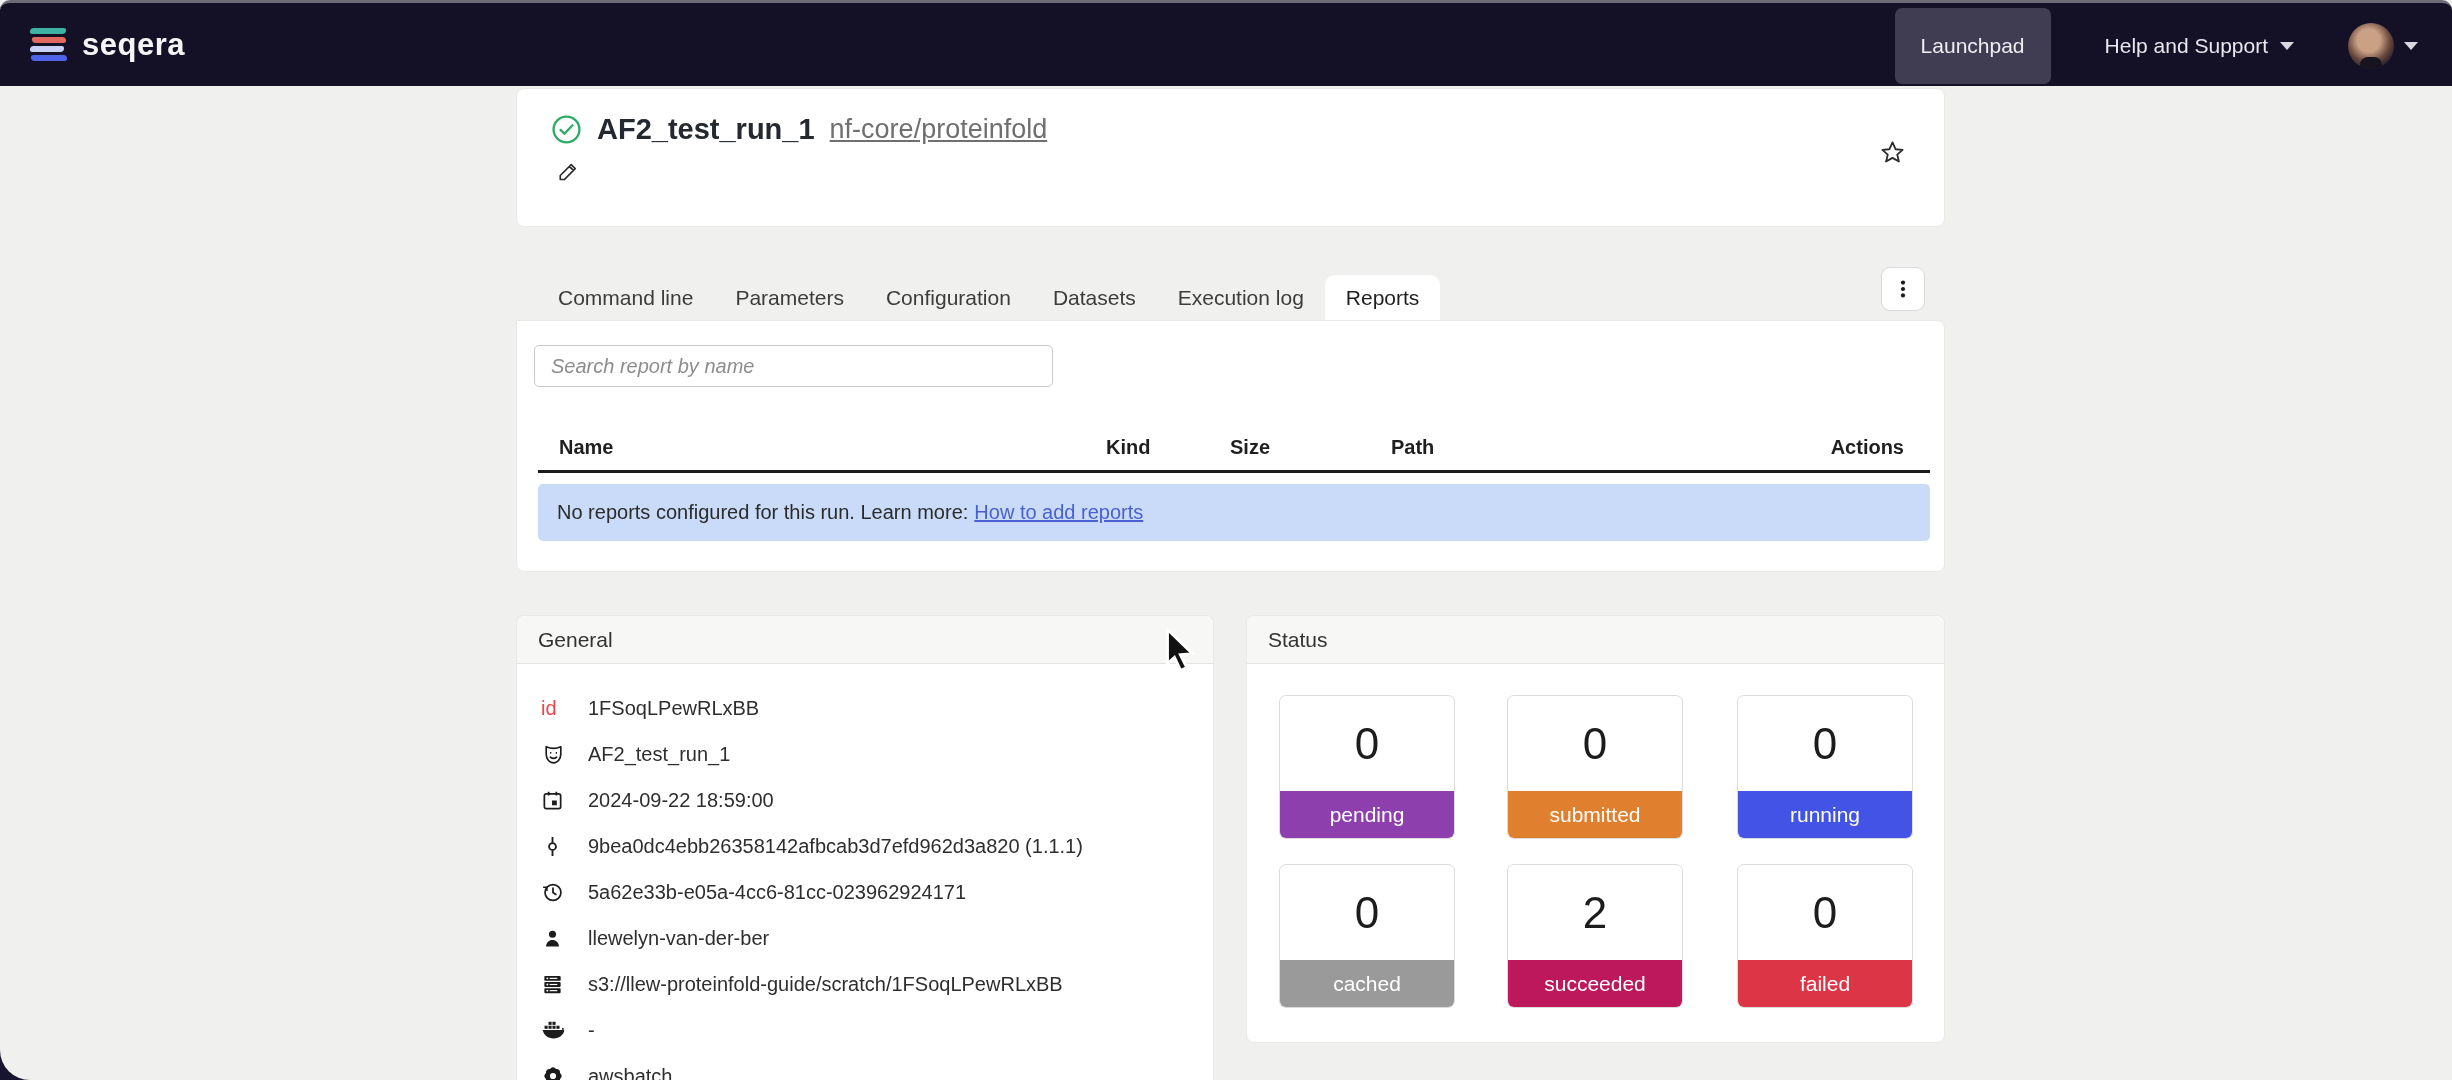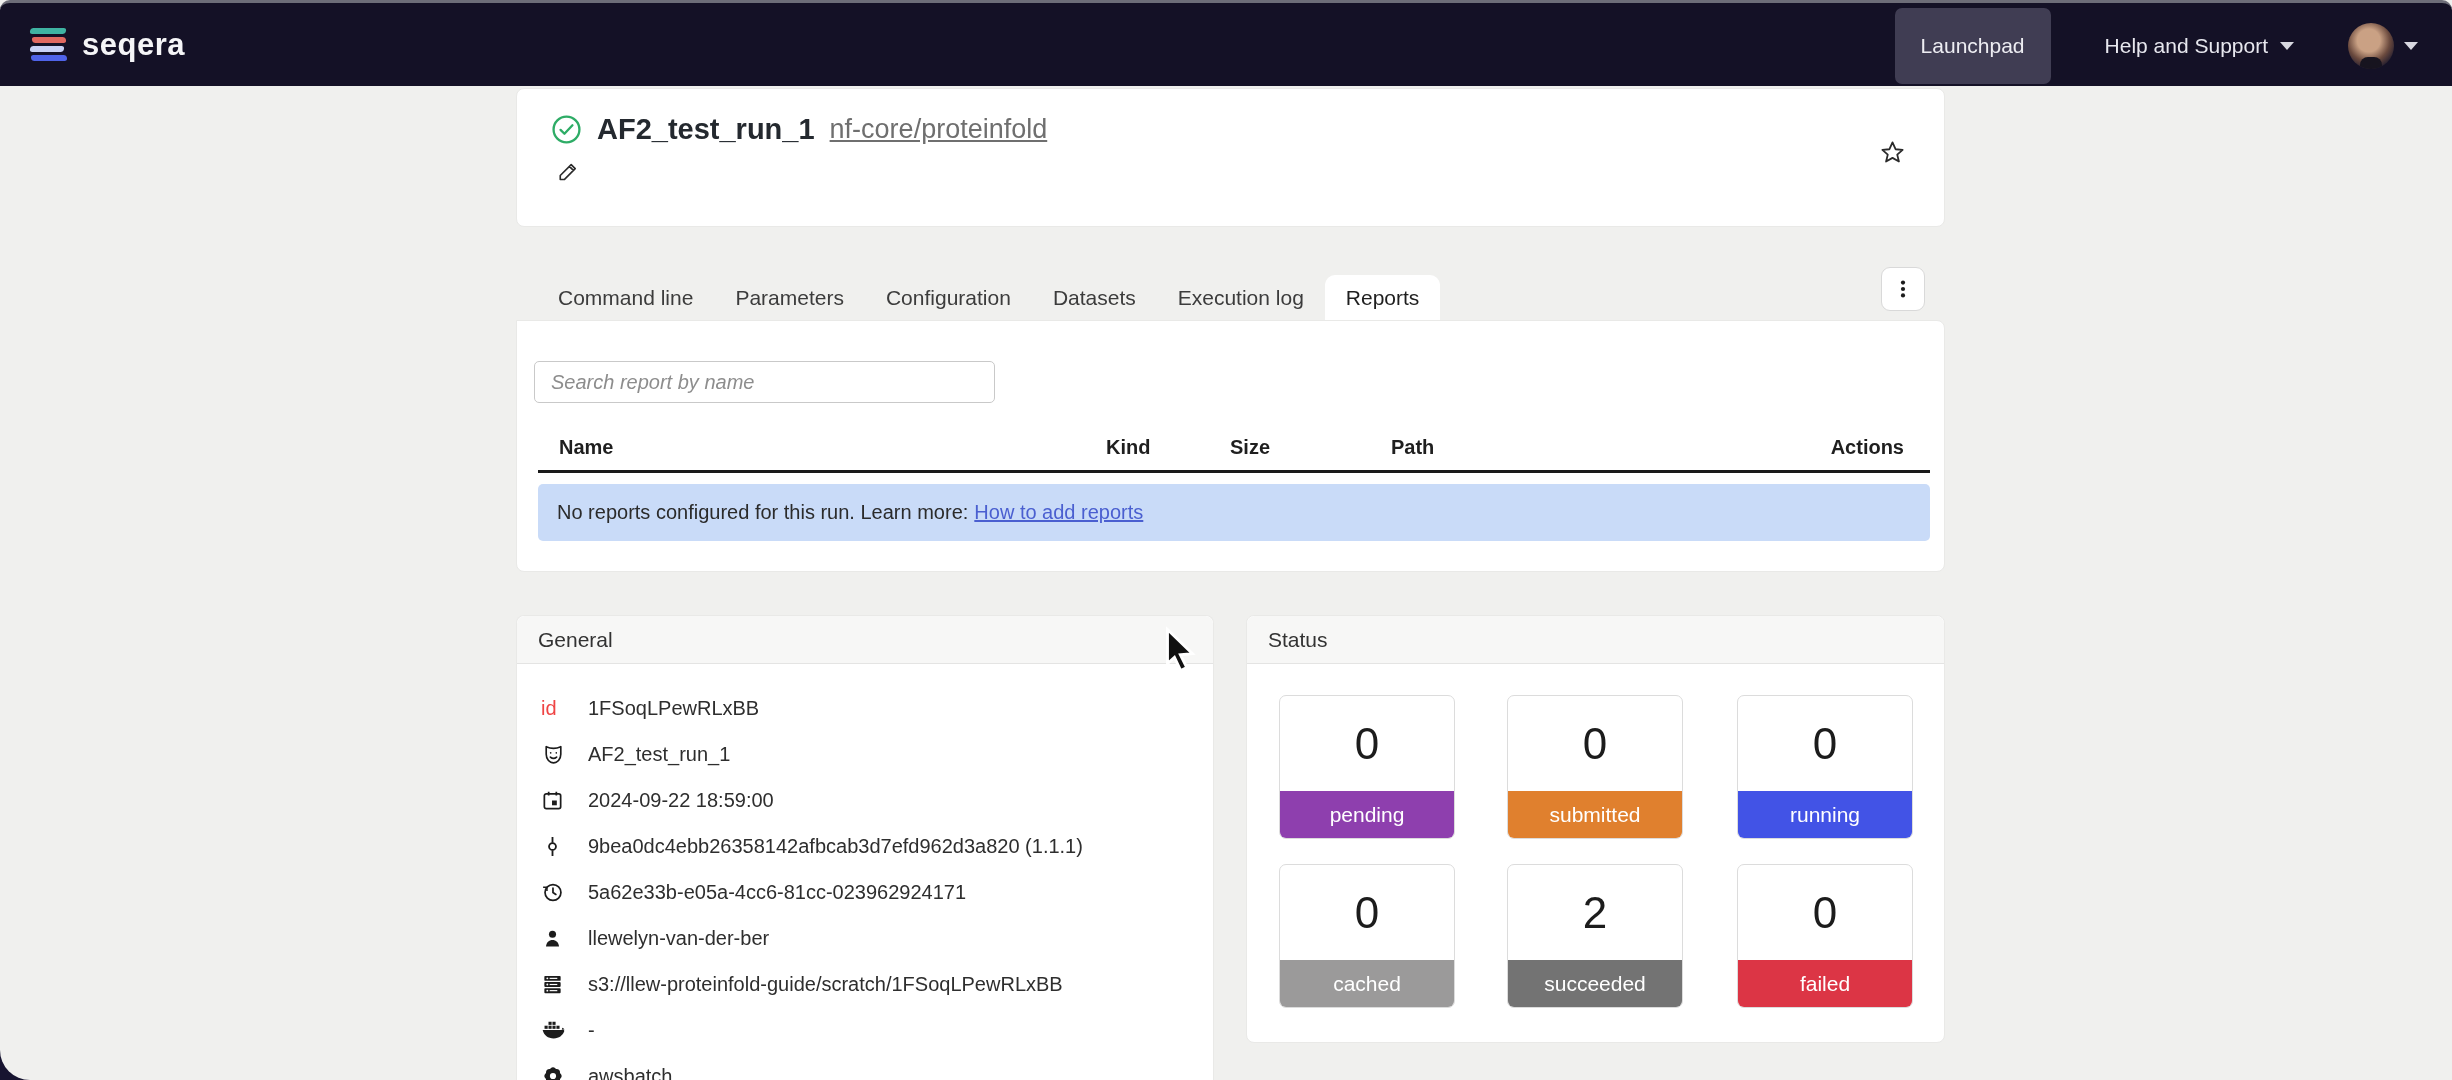--- a/index.html
+++ b/index.html
@@ -44,23 +44,23 @@
   
   #tabsbar { position:absolute; left:537px; top:275px; height:46px; display:flex; align-items:stretch; }
   .tab { padding:0 21px; display:flex; align-items:center; font-size:21px; color:#3c3c3c;
          cursor:pointer; border-radius:10px 10px 0 0; }
   .tab.active { background:#ffffff; color:#1f1f1f; box-shadow:0 1px 0 #ffffff; }
   #dots-btn { position:absolute; left:1881px; top:267px; width:44px; height:44px; background:#fff;
               border:1px solid #d9d9d9; border-radius:9px; cursor:pointer;
               display:flex; align-items:center; justify-content:center; }
 
   #tabs-card { left:516px; top:320px; width:1429px; height:252px; border-top-left-radius:0; }
-  #report-search { position:absolute; left:17px; top:24px; width:461px; height:42px;
+  #report-search { position:absolute; left:17px; top:24px; width:519px; height:42px;
                    border:1px solid #c9c9c9; border-radius:5px; font-size:20px; font-style:italic;
-                   color:#555; padding:0 16px; outline:none; font-family:inherit;margin-top:16px; }
+                   color:#555; padding:0 16px; outline:none; font-family:inherit; }
   #report-search::placeholder { color:#8d8d8d; }
   .table-head { position:absolute; left:21px; top:104px; width:1392px; height:48px;
                 display:flex; align-items:center; border-bottom:3px solid #1a1a1a;justify-content:space-between; }
   .th { font-size:20px; font-weight:700; color:#1f1f1f; padding-left:21px; }
   .th-name { width:547px; } .th-kind { width:124px; } .th-size { width:161px; } .th-path { width:400px; }
   .th-actions { flex:1; text-align:right; padding-right:26px; }
   .alert { position:absolute; left:21px; top:163px; width:1392px; height:57px; background:#c9dbf8;
            border-radius:5px; display:flex; align-items:center; padding-left:19px;
            font-size:20px; color:#2b2b2b; gap:6px; }
   .alert a { color:#4a5fd0; text-decoration:underline; cursor:pointer; }
@@ -296,21 +296,21 @@
   <div class="stat-card sc3">
     <div class="stat-count">0</div>
     <div class="stat-bar" style="background-color: rgb(66, 83, 230);">running</div>
   </div>
   <div class="stat-card sc4">
     <div class="stat-count">0</div>
     <div class="stat-bar" style="background-color: rgb(155, 154, 154);">cached</div>
   </div>
   <div class="stat-card sc5">
     <div class="stat-count">2</div>
-    <div class="stat-bar" style="background-color: #737373;">succeeded</div>
+    <div class="stat-bar" style="background-color: #be185d;">succeeded</div>
   </div>
   <div class="stat-card sc6">
     <div class="stat-count">0</div>
     <div class="stat-bar" style="background-color: rgb(220, 53, 69);">failed</div>
   </div>
 </div>
 
 <div class="corner-dark"></div>
 <div class="corner-mask"></div>
 

